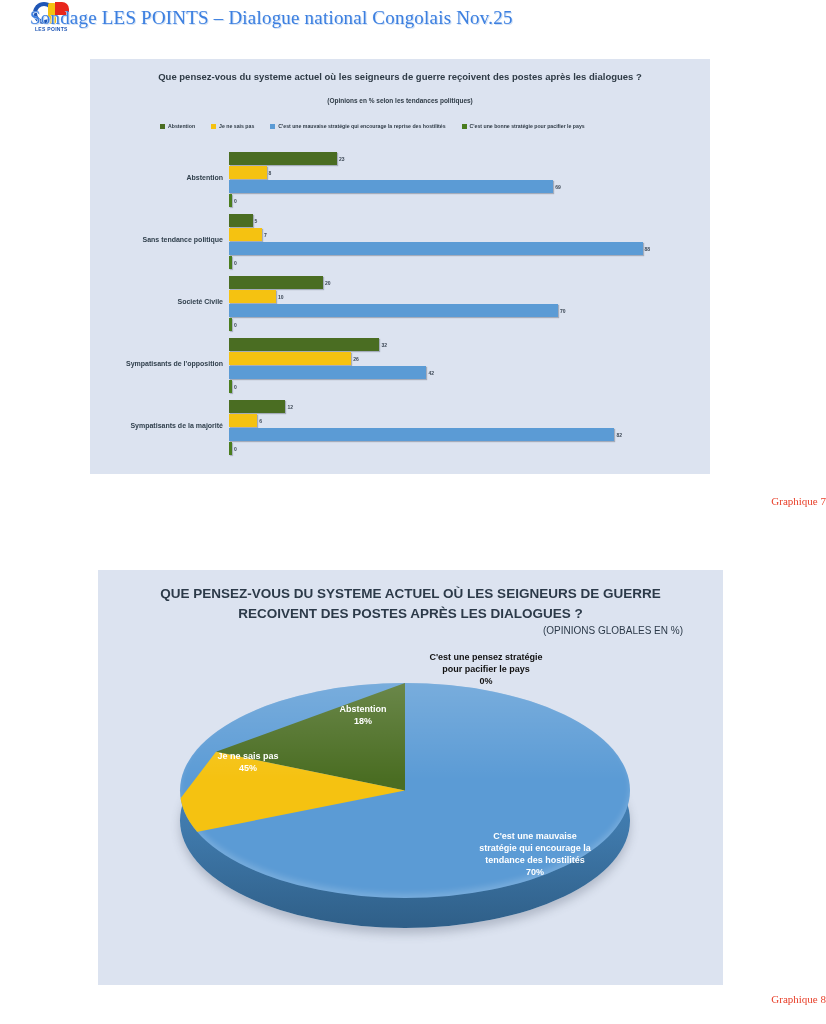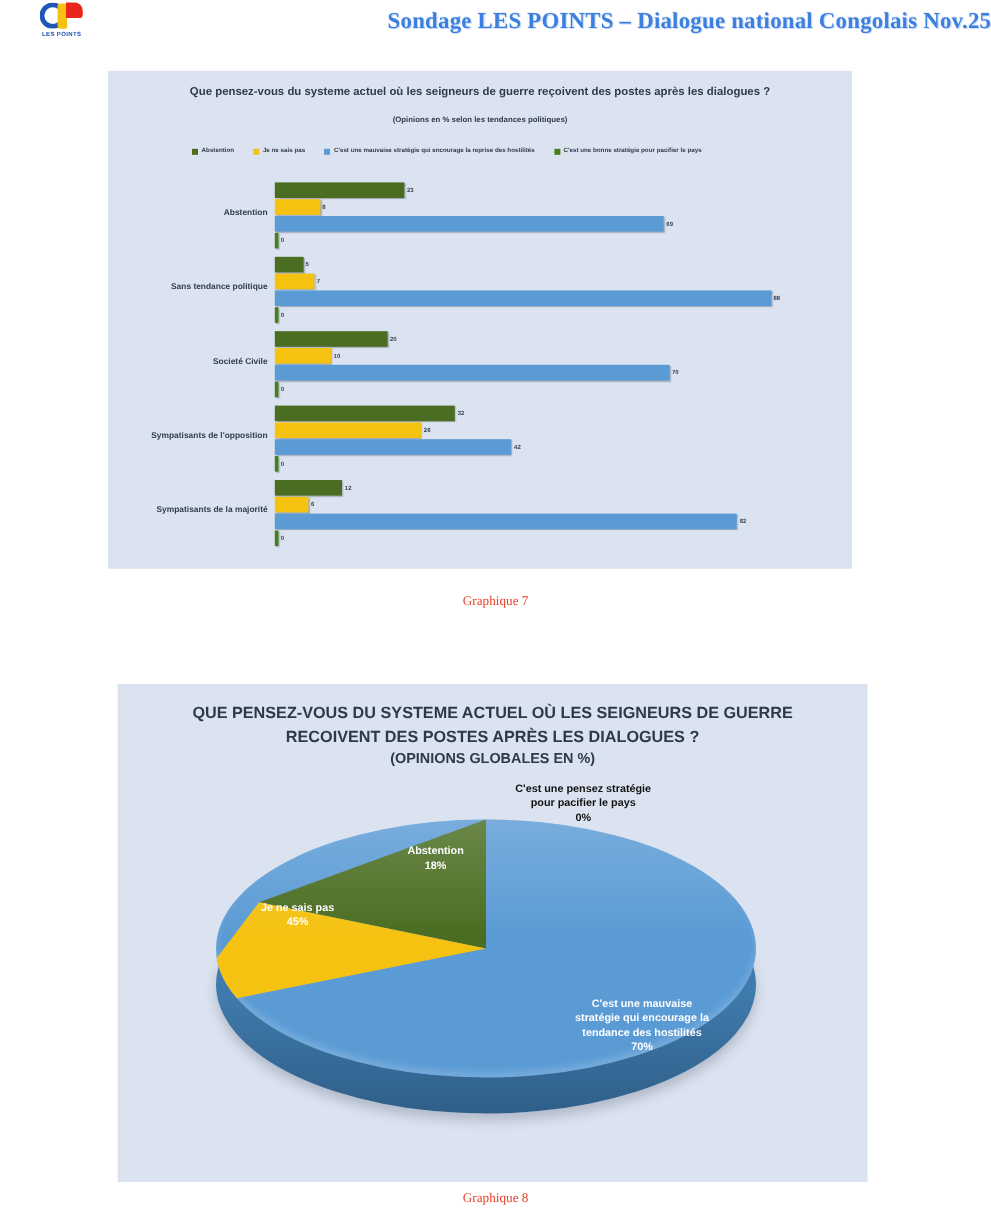--- a/index.html
+++ b/index.html
@@ -62,26 +62,26 @@
     left: 2px; top: 24px;
     font-size: 5px;
     font-weight: bold;
     color: #1f56b5;
     letter-spacing: 0.3px;
   }
   .header-title {
     position: absolute;
     left: 0; top: 7px;
     width: 826px;
-    text-align: right;
+    text-align: left;
     padding-left: 30px;
     box-sizing: border-box;
     font-family: "Liberation Serif", serif;
     font-size: 19px;
-    font-weight: bold;
+    font-weight: normal;
     color: #3c7fe0;
     text-shadow: 1px 1px 0 #cfe0f5, -0.5px -0.5px 0 #e8f0fb;
     letter-spacing: 0.2px;
   }
 
   
   .bar-chart-panel {
     position: absolute;
     left: 90px;
     top: 59px;
@@ -177,21 +177,21 @@
     margin-left: 2px;
     font-size: 5px;
     color: #3b4754;
     font-weight: 600;
   }
 
   
   .caption {
     position: absolute;
     width: 826px;
-    text-align: center;
+    text-align: right;
     font-family: "Liberation Serif", serif;
     font-size: 11px;
     color: #e8402a;
   }
   #caption-7 { top: 495px; }
   #caption-8 { top: 993px; }
 
   
   .pie-chart-panel {
     position: absolute;
@@ -208,23 +208,23 @@
     text-align: center;
     font-size: 13.5px;
     font-weight: bold;
     color: #2c3a49;
     line-height: 20px;
   }
   .pc-subtitle {
     position: absolute;
     left: 40px; top: 55px;
     width: 545px;
-    text-align: center;
-    font-size: 12px;
-    font-weight: bold;
+    text-align: right;
+    font-size: 10px;
+    font-weight: normal;
     color: #2c3a49;
   }
 
   .pie-stage {
     position: absolute;
     left: 72px;
     top: 95px;
     width: 470px;
     height: 300px;
   }

